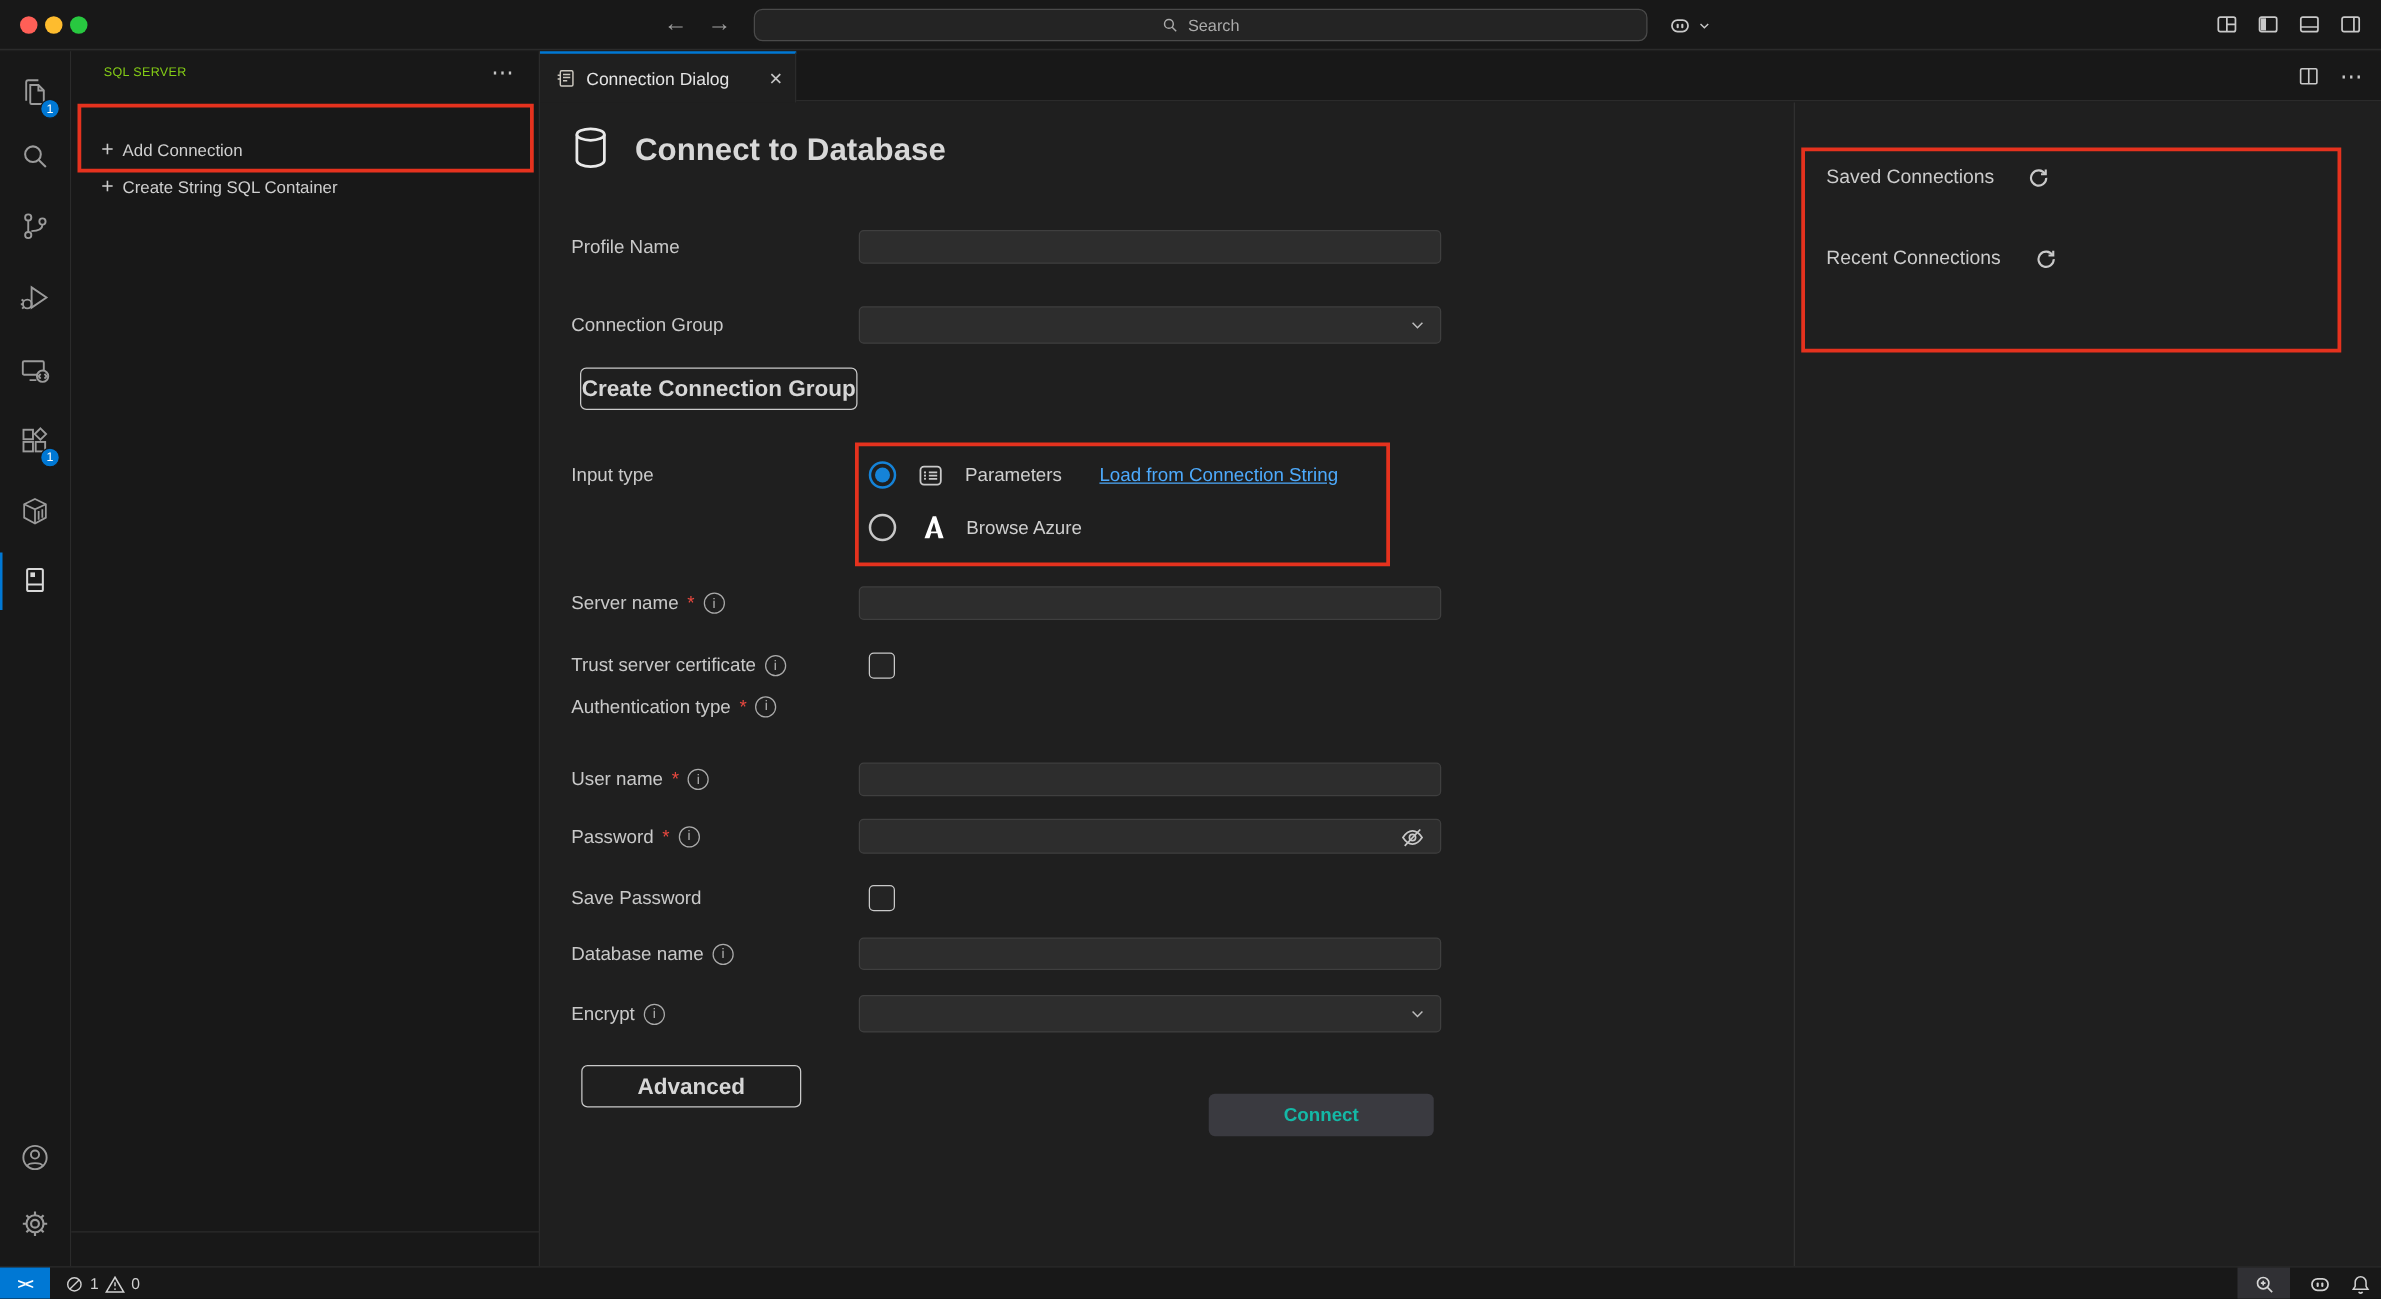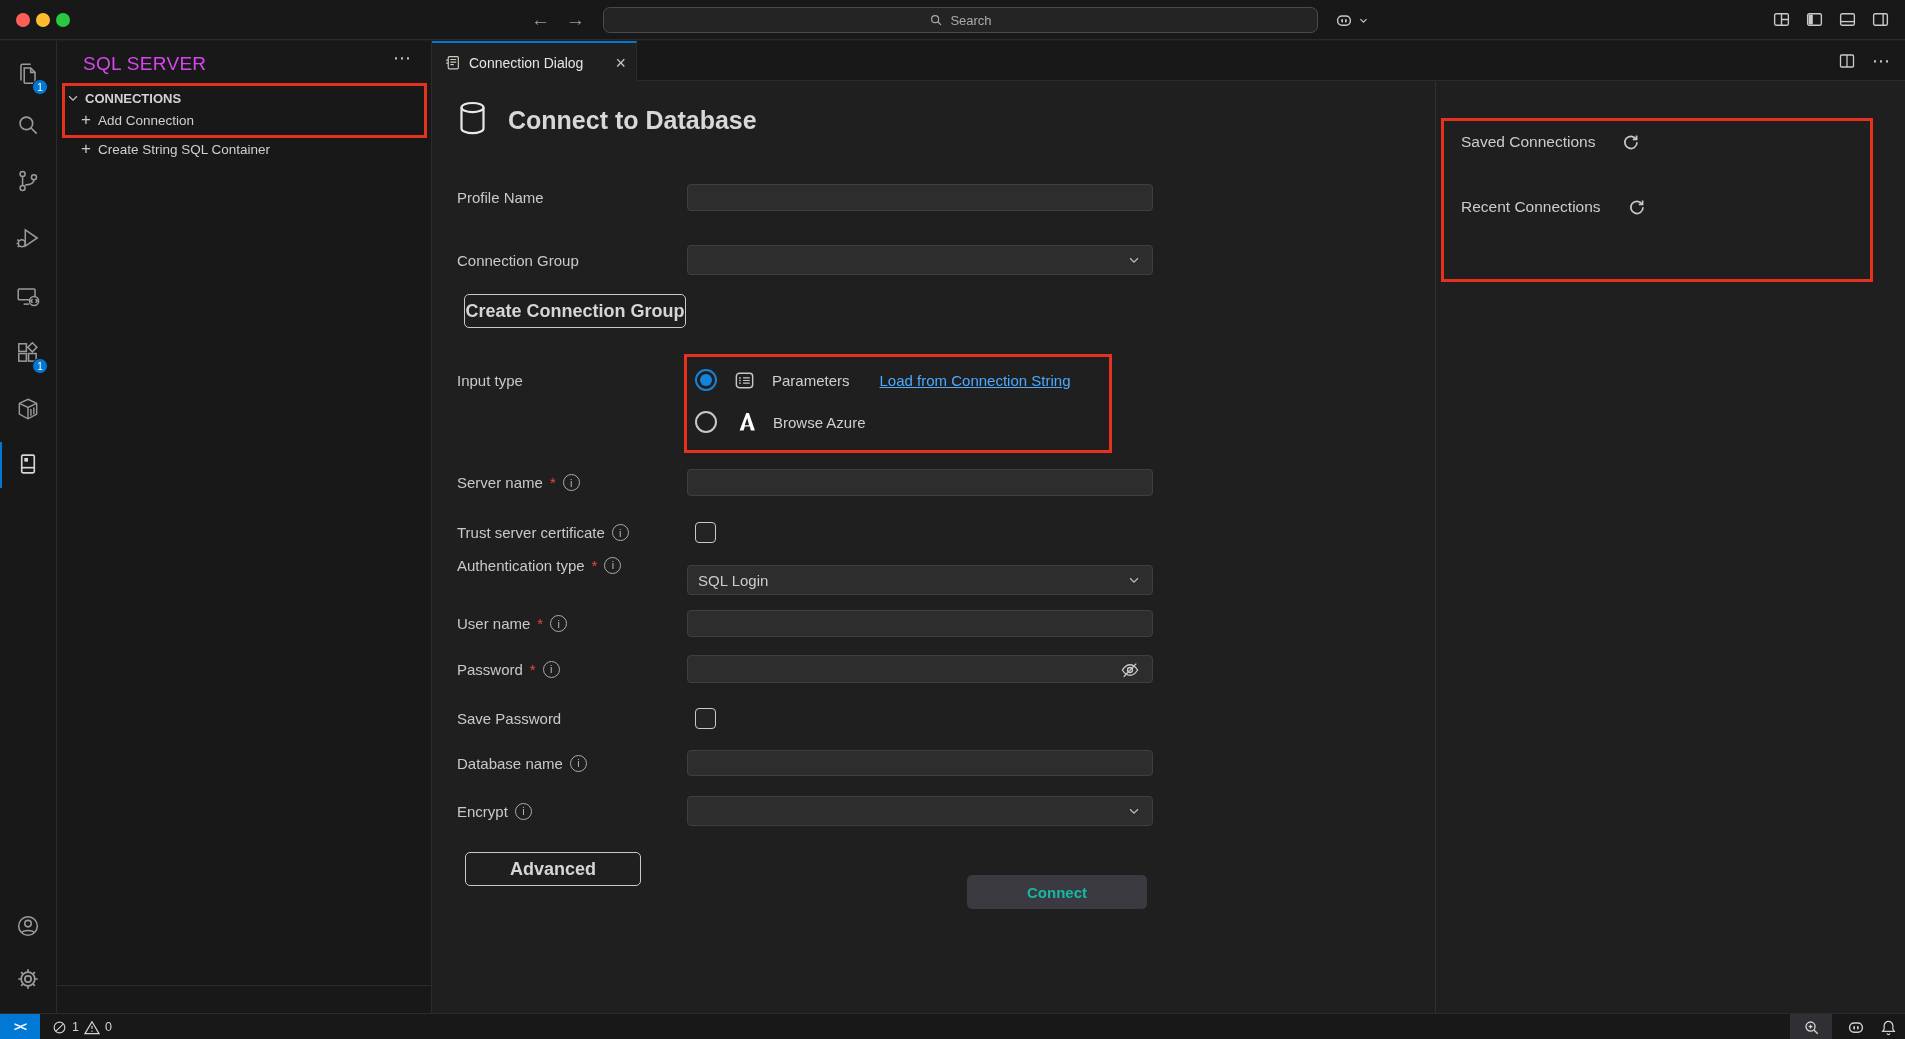--- a/index.html
+++ b/index.html
@@ -19,21 +19,21 @@
   .cmdcenter{position:absolute;left:603px;top:7px;width:715px;height:26px;background:#242424;border:1px solid #4a4a4a;border-radius:7px;display:flex;align-items:center;justify-content:center;gap:7px;color:#ababab;font-size:13px;}
   .titleicon{position:absolute;top:10px;color:#c9c9c9;}
   
   .activitybar{position:absolute;left:0;top:41px;width:57px;height:972px;background:var(--chrome);border-right:1px solid var(--border);}
   .ab-item{position:absolute;left:4px;width:48px;height:48px;display:flex;align-items:center;justify-content:center;color:#9b9b9b;}
   .ab-item.active{color:#d8d8d8;}
   .badge{position:absolute;right:4px;bottom:3px;min-width:16px;height:16px;border-radius:9px;background:var(--accent);color:#fff;font-size:10px;display:flex;align-items:center;justify-content:center;border:1px solid var(--chrome);}
   .active-pip{position:absolute;left:0;width:2px;height:46px;background:var(--accent);}
   
   .sidebar{position:absolute;left:57px;top:41px;width:375px;height:972px;background:var(--chrome);border-right:1px solid var(--border);}
-  .sb-header{position:absolute;left:26px;top:12px;font-size:19px;color:#d946ef;letter-spacing:.3px;}
+  .sb-header{position:absolute;left:26px;top:12px;font-size:10px;color:#84cc16;letter-spacing:.3px;}
   .sb-more{position:absolute;left:336px;top:6px;font-size:18px;color:#c5c5c5;letter-spacing:1px;}
   .sb-row{position:absolute;left:0;width:375px;height:24px;display:flex;align-items:center;font-size:13.5px;color:#cfcfcf;}
   .sb-chev{margin-left:9px;color:#c0c0c0;}
   .sb-bold{font-weight:bold;font-size:13px;color:#d2d2d2;}
   .sb-plus{margin-left:21px;width:16px;font-size:17px;color:#c9c9c9;text-align:center;}
   .annot{position:absolute;border:3px solid var(--annot);pointer-events:none;z-index:40;}
   .qh-border{position:absolute;left:0;top:944px;width:375px;border-top:1px solid var(--border);}
   
   .editor{position:absolute;left:432px;top:41px;width:1473px;height:972px;background:var(--bg);}
   .tabbar{position:absolute;left:0;top:0;width:1473px;height:40px;background:var(--chrome);border-bottom:1px solid var(--border);}
@@ -223,28 +223,20 @@
             <path d="M18.3 12H21M16.45 16.45l1.9 1.9M12 18.3V21M7.55 16.45l-1.9 1.9M5.7 12H3M7.55 7.55l-1.9-1.9M12 5.7V3M16.45 7.55l1.9-1.9"></path>
           </svg>
       </span>
     </div>
   </div>
 
   <div class="sidebar">
     <div class="sb-header">SQL SERVER</div>
     <div class="sb-more">⋯</div>
 
-    <div class="sb-row" style="top:45px;">
-      <span class="sb-chev">
-        <svg width="14" height="14" viewBox="0 0 16 16" fill="none" stroke="currentColor" stroke-width="1.4">
-            <path d="M3.5 6l4.5 4.5L12.5 6"></path>
-          </svg>
-      </span>
-      <span class="sb-bold" style="margin-left:5px;">CONNECTIONS</span>
-    </div>
     <div class="sb-row" style="top:67px;">
       <span class="sb-plus">+</span>
       <span style="margin-left:4px;">Add Connection</span>
     </div>
     <div class="sb-row" style="top:96px;">
       <span class="sb-plus">+</span>
       <span style="margin-left:4px;">Create String SQL Container</span>
     </div>
 
     <div class="annot" style="left:5px;top:42px;width:365px;height:55px;"></div>
@@ -343,28 +335,20 @@
         <span>Trust server certificate</span>
         <span class="info">i</span>
       </div>
       <span class="checkbox" style="top:440px;"></span>
 
       <div class="flabel" style="top:468px;height:30px;">
         <span>Authentication type</span>
           <span class="req">*</span>
         <span class="info">i</span>
       </div>
-      <div class="field select" style="top:483px;height:30px;">
-        <span>SQL Login</span>
-        <span class="chev">
-          <svg width="14" height="14" viewBox="0 0 16 16" fill="none" stroke="currentColor" stroke-width="1.4">
-              <path d="M3.5 6l4.5 4.5L12.5 6"></path>
-            </svg>
-        </span>
-      </div>
 
       <div class="flabel" style="top:528px;height:27px;">
         <span>User name</span>
           <span class="req">*</span>
         <span class="info">i</span>
       </div>
       <input class="field" style="top: 528px; height: 27px;">
 
       <div class="flabel" style="top:573px;height:28px;">
         <span>Password</span>

